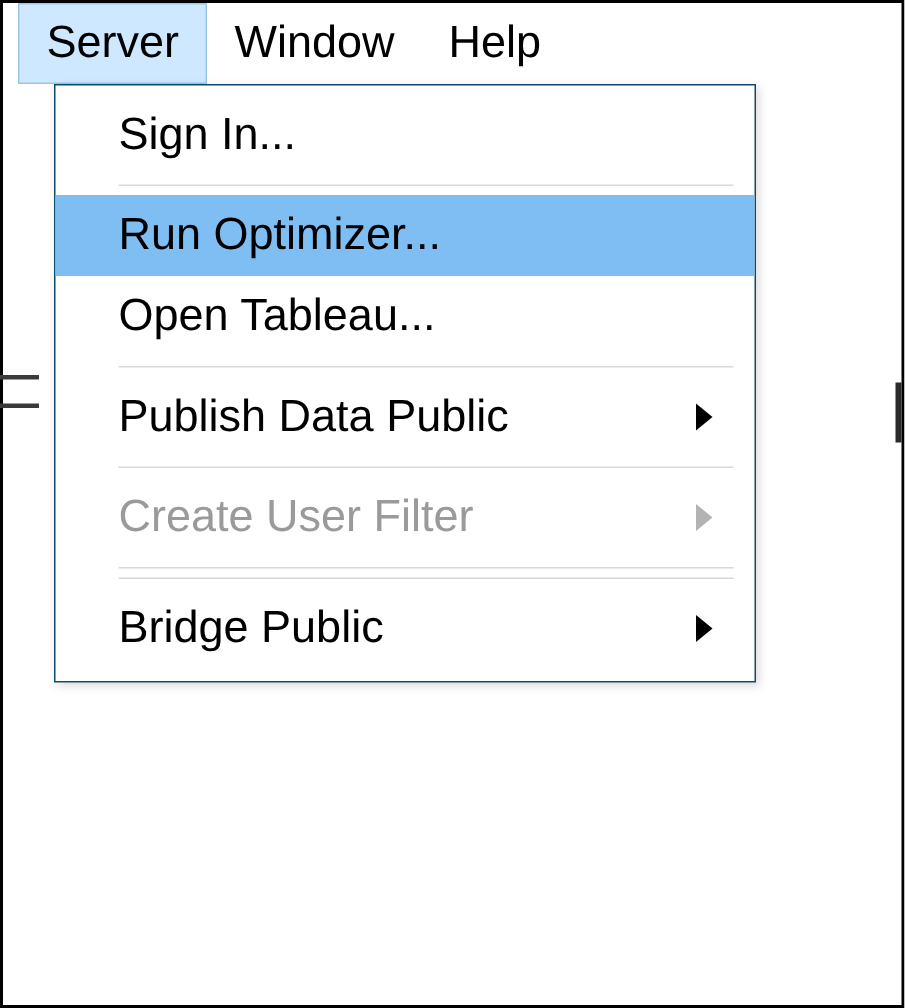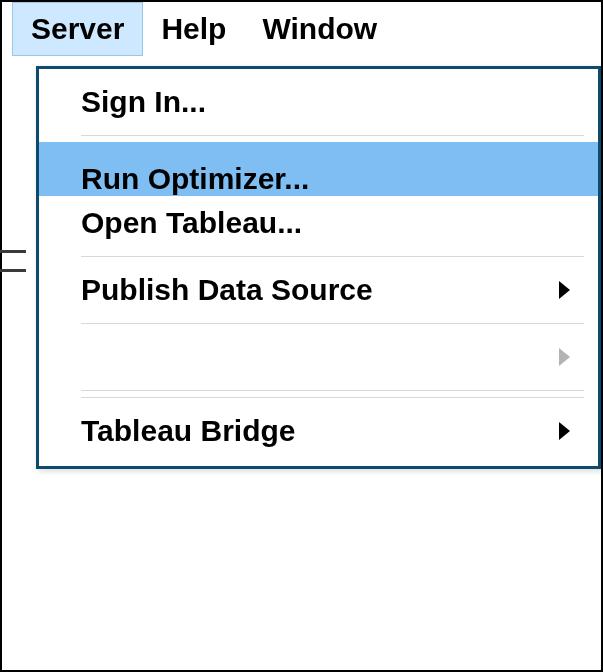--- a/index.html
+++ b/index.html
@@ -1,15 +1,15 @@
 <!DOCTYPE html>
 <html><head>
 <meta charset="utf-8">
 <style>
-  * { box-sizing: border-box; font-weight: bold; }
+  * { box-sizing: border-box; }
   html, body {
     margin: 0;
     padding: 0;
     width: 603px;
     height: 672px;
     font-family: "Segoe UI", Arial, sans-serif;
     background: #fff;
     color: #000;
     overflow: hidden;
   }
@@ -33,40 +33,39 @@
     align-items: center;
     cursor: default;
   }
   .menubar-item.active {
     background: #cde8ff;
     border: 1px solid #9ac7e8;
   }
   .dropdown {
     position: absolute;
     left: 34px;
-    top: 64px;
-    width: 565px;
+    top: 54px;
+    width: 468px;
     background: #fff;
-    border: 3px solid #0c4a6e;
+    border: 1px solid #0c4a6e;
     box-shadow: 2px 2px 6px rgba(0,0,0,0.15);
     padding: 6px 0 8px 0;
   }
   .menu-item {
     position: relative;
     display: flex;
     align-items: center;
     height: 54px;
     font-size: 30px;
     padding-left: 42px;
     padding-right: 50px;
     cursor: default;
   }
   .menu-item.highlight {
     background: #7fbef3;
-    align-items: flex-end;
   }
   .menu-item.disabled {
     color: #9a9a9a;
   }
   .submenu-arrow {
     position: absolute;
     right: 28px;
     top: 50%;
     transform: translateY(-50%);
     width: 0; height: 0;
@@ -107,24 +106,24 @@
 <div class="frame">
 
   <div class="bg-hint-left"></div>
   <div class="bg-hint-right"></div>
 
   <div class="menubar">
     <div class="menubar-item active">
       <span>Server</span>
     </div>
     <div class="menubar-item">
-      <span>Help</span>
+      <span>Window</span>
     </div>
     <div class="menubar-item">
-      <span>Window</span>
+      <span>Help</span>
     </div>
   </div>
 
   <div class="dropdown">
 
     <div class="menu-item">
       <span>Sign In...</span>
     </div>
 
     <div class="sep"></div>
@@ -132,34 +131,35 @@
     <div class="menu-item highlight">
       <span>Run Optimizer...</span>
     </div>
     <div class="menu-item">
       <span>Open Tableau...</span>
     </div>
 
     <div class="sep"></div>
 
     <div class="menu-item">
-      <span>Publish Data Source</span>
+      <span>Publish Data Public</span>
       <span class="submenu-arrow"></span>
     </div>
 
     <div class="sep"></div>
 
     <div class="menu-item disabled">
+      <span>Create User Filter</span>
       <span class="submenu-arrow disabled"></span>
     </div>
 
     <div class="sep"></div>
 
 
     <div class="sep"></div>
 
     <div class="menu-item">
-      <span>Tableau Bridge</span>
+      <span>Bridge Public</span>
       <span class="submenu-arrow"></span>
     </div>
 
   </div>
 </div>
 
 </body></html>

